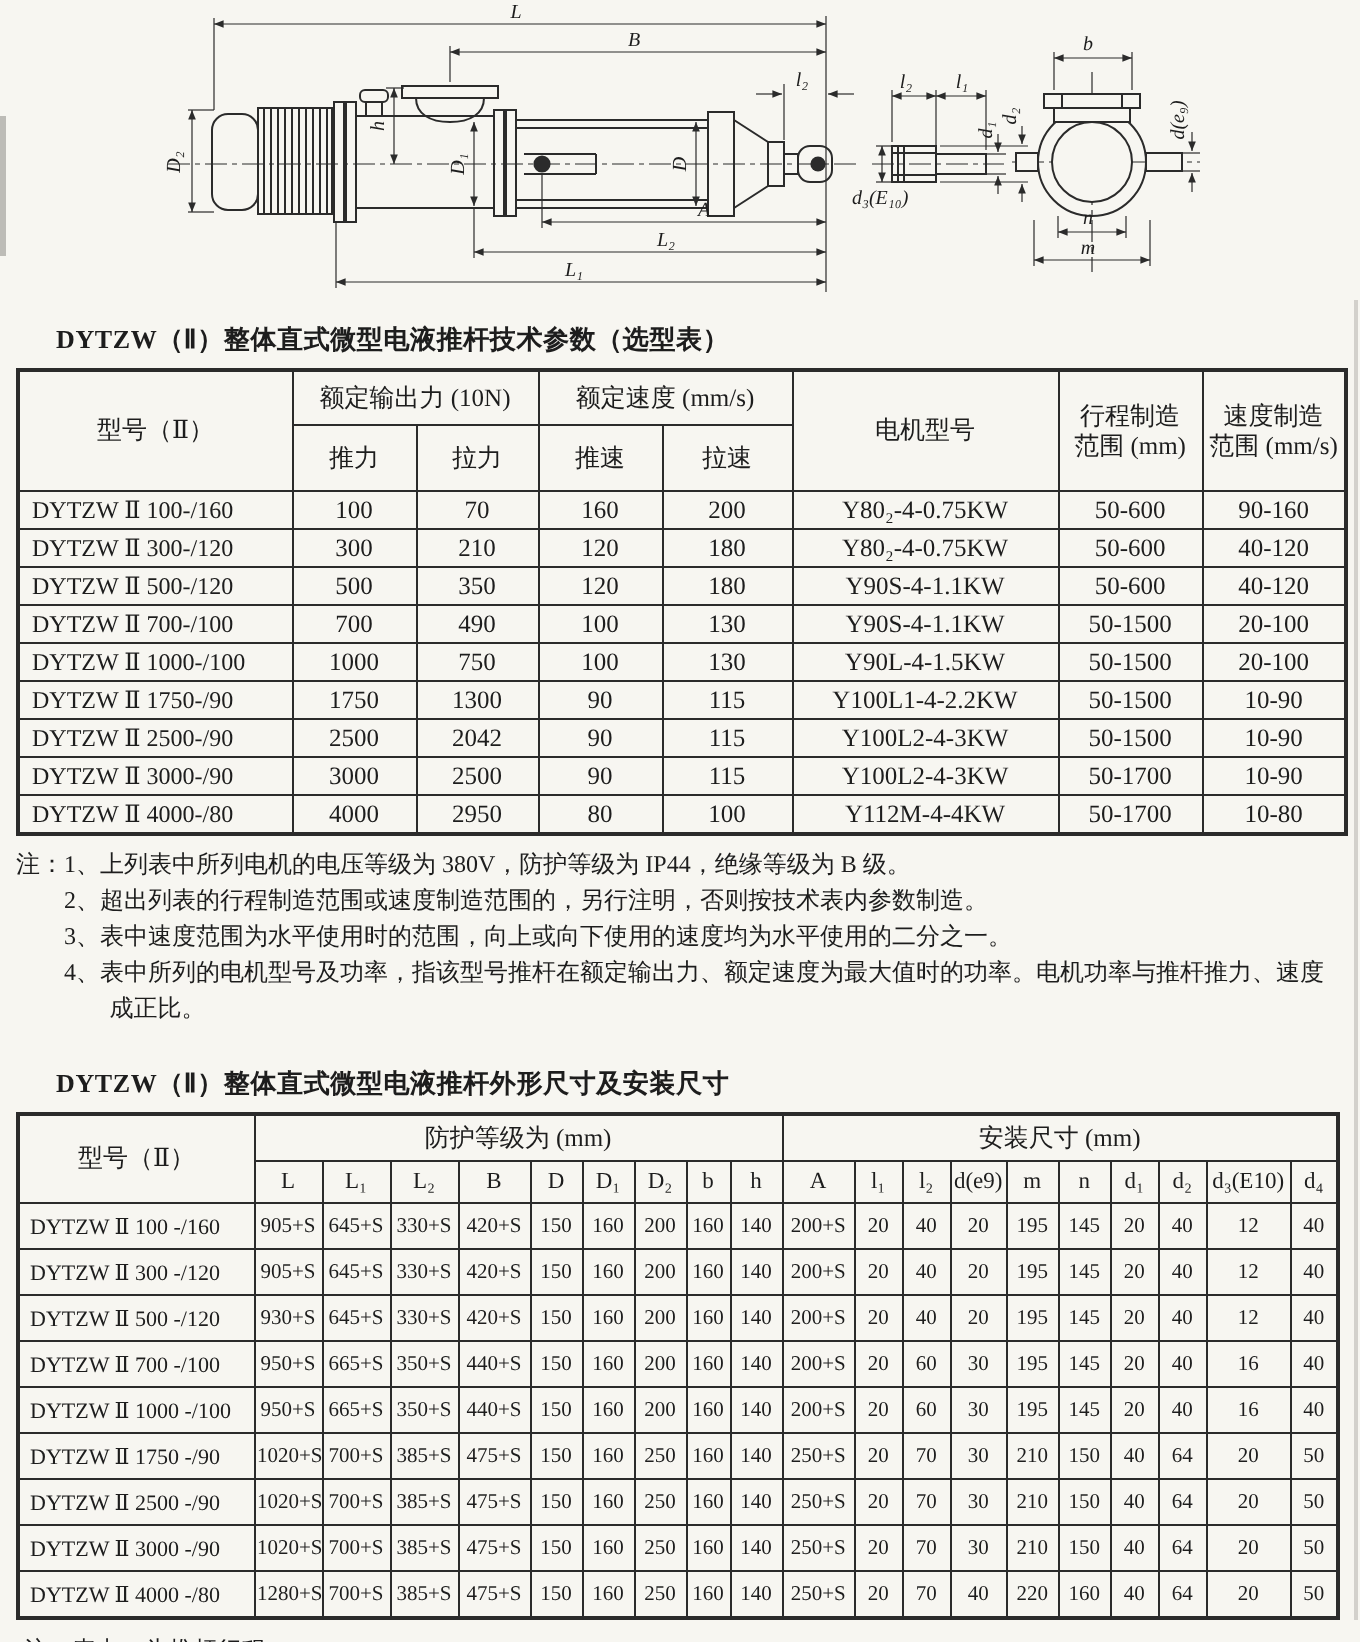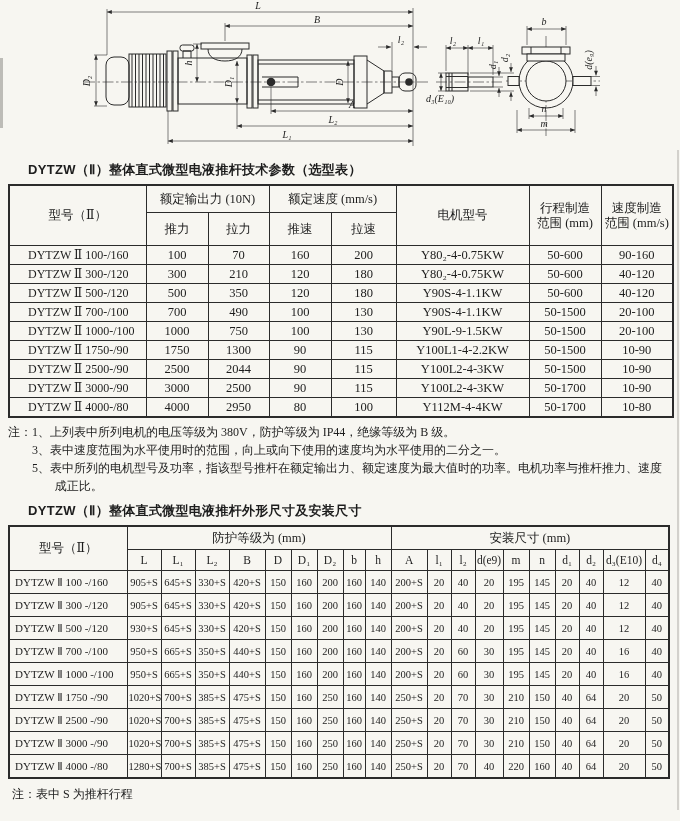--- a/index.html
+++ b/index.html
@@ -10,43 +10,43 @@
   }
   
   .drawing{width:680px;height:158px;position:relative;}
   svg .ln{fill:none;stroke:#2b2b2b;stroke-width:1;}
   svg .f{fill:#f7f6f1;}
   svg .dln{fill:none;stroke:#2b2b2b;stroke-width:.6;}
   svg .cl{fill:none;stroke:#2b2b2b;stroke-width:.6;stroke-dasharray:11 2.5 2.5 2.5;}
   svg text.dim{font-family:"Liberation Serif","DejaVu Serif",serif;font-style:italic;font-size:10px;fill:#1d1d1d;}
   
   .sec-title{
-    font-family:Liberation Sans, sans-serif;
+    font-family:Liberation Serif, serif;
     font-weight:bold;font-size:13px;margin:3px 0 5px 8px;letter-spacing:.3px;padding-left:20px;
   }
   
   table{border-collapse:collapse;table-layout:fixed;margin-left:8px;
         border:2px solid #2b2b2b;background:transparent;}
   th,td{border:1px solid #2b2b2b;text-align:center;padding:0 1px;
         overflow:hidden;white-space:nowrap;font-weight:normal;}
   
   .t1{width:664px;}
   .t1 th{font-size:12.5px;}
   .t1 thead tr:first-child th{height:26px;}
   .t1 thead tr:last-child th{height:32px;}
   .t1 td{height:18px;font-size:12.5px;}
-  .t1 td.model{text-align:left;padding-left:18px;font-size:12px;}
+  .t1 td.model{text-align:left;padding-left:6px;font-size:12px;}
   .hdr-2line{line-height:15px;}
   
   .t2{width:660px;}
   .t2 th{font-size:12px;}
   .t2 thead tr:first-child th{height:22px;font-size:12.5px;}
   .t2 thead tr:last-child th{height:20px;font-size:11.5px;}
   .t2 td{height:22px;font-size:10.5px;}
-  .t2 td.model{text-align:left;padding-left:5px;font-size:11px;font-family:Liberation Serif, serif;}
+  .t2 td.model{text-align:left;padding-left:5px;font-size:11px;}
   
   .notes{display:flex;font-size:12px;line-height:18px;margin:5px 0 0 8px;width:664px;}
   .notes-label{flex:none;}
   .note-item{padding-left:1.9em;text-indent:-1.9em;}
   .single-note{font-size:12px;margin:7px 0 0 12px;}
   
   .artifact{position:absolute;background:#8e8c86;opacity:.55;}
   .artifact.left{left:0;top:58px;width:3px;height:70px;}
   .artifact.right{right:1px;top:150px;width:2px;height:660px;opacity:.35;}
 </style>
@@ -267,38 +267,38 @@
         <td>Y90S-4-1.1KW</td>
         <td>50-1500</td>
         <td>20-100</td>
       </tr>
       <tr>
         <td class="model">DYTZW Ⅱ 1000-/100</td>
         <td>1000</td>
         <td>750</td>
         <td>100</td>
         <td>130</td>
-        <td>Y90L-9-1.5KW</td>
+        <td>Y90L-4-1.5KW</td>
         <td>50-1500</td>
         <td>20-100</td>
       </tr>
       <tr>
         <td class="model">DYTZW Ⅱ 1750-/90</td>
         <td>1750</td>
         <td>1300</td>
         <td>90</td>
         <td>115</td>
         <td>Y100L1-4-2.2KW</td>
         <td>50-1500</td>
         <td>10-90</td>
       </tr>
       <tr>
         <td class="model">DYTZW Ⅱ 2500-/90</td>
         <td>2500</td>
-        <td>2044</td>
+        <td>2042</td>
         <td>90</td>
         <td>115</td>
         <td>Y100L2-4-3KW</td>
         <td>50-1500</td>
         <td>10-90</td>
       </tr>
       <tr>
         <td class="model">DYTZW Ⅱ 3000-/90</td>
         <td>3000</td>
         <td>2500</td>
@@ -318,26 +318,27 @@
         <td>50-1700</td>
         <td>10-80</td>
       </tr>
     </tbody>
 </table>
 
 <div class="notes">
   <span class="notes-label">注：</span>
   <div>
     <div class="note-item">1、上列表中所列电机的电压等级为 380V，防护等级为 IP44，绝缘等级为 B 级。</div>
+    <div class="note-item">2、超出列表的行程制造范围或速度制造范围的，另行注明，否则按技术表内参数制造。</div>
     <div class="note-item">3、表中速度范围为水平使用时的范围，向上或向下使用的速度均为水平使用的二分之一。</div>
-    <div class="note-item">5、表中所列的电机型号及功率，指该型号推杆在额定输出力、额定速度为最大值时的功率。电机功率与推杆推力、速度成正比。</div>
+    <div class="note-item">4、表中所列的电机型号及功率，指该型号推杆在额定输出力、额定速度为最大值时的功率。电机功率与推杆推力、速度成正比。</div>
   </div>
 </div>
 
-<div class="sec-title" style="margin-top:7px">DYTZW（Ⅱ）整体直式微型电液推杆外形尺寸及安装尺寸</div>
+<div class="sec-title" style="margin-top:20px">DYTZW（Ⅱ）整体直式微型电液推杆外形尺寸及安装尺寸</div>
 
 <table class="t2">
   <colgroup>
     <col style="width:118px">
       <col style="width:34px">
       <col style="width:34px">
       <col style="width:34px">
     <col style="width:36px">
       <col style="width:26px">
       <col style="width:26px">

